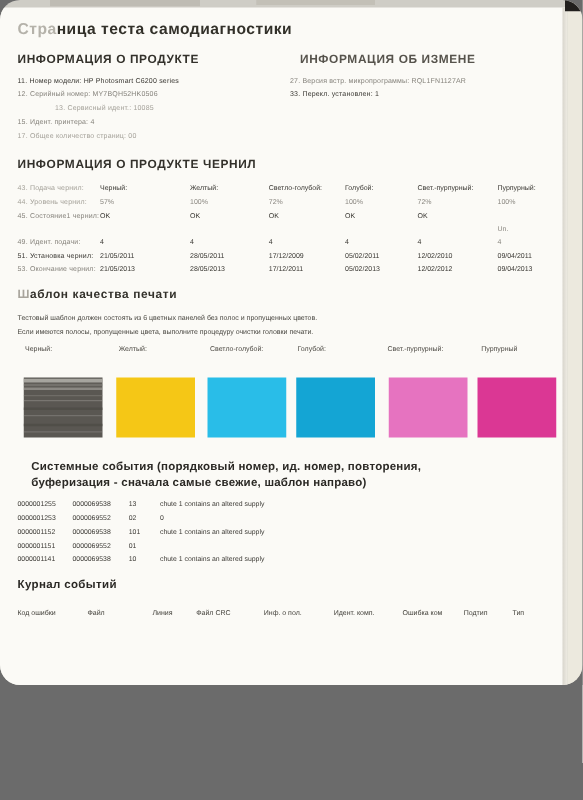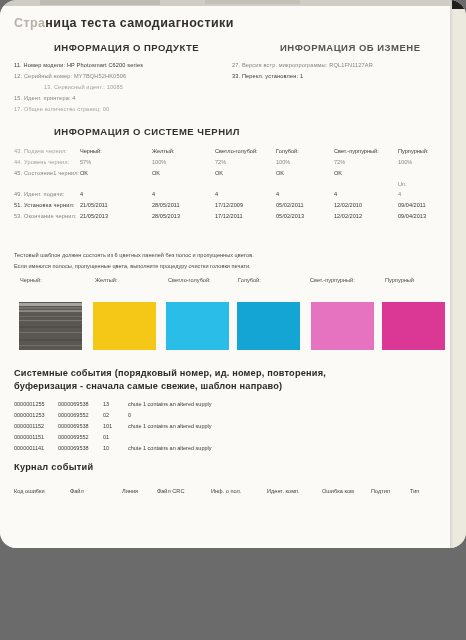--- a/index.html
+++ b/index.html
@@ -105,21 +105,20 @@
   }
   .title .faded-head {
     color: #b5b2aa;
   }
   .sec-head {
     position: absolute;
     font-size: 9.5px;
     font-weight: bold;
     letter-spacing: .5px;
     color: #33312b;
-    margin-left: 40px;
   }
   .sec-head.faded {
     color: #56534c;
   }
   .sec-head .fade2 {
     color: #a8a49c;
   }
   .line {
     position: absolute;
     font-size: 5.6px;
@@ -154,20 +153,21 @@
     color: #4d4a44;
     white-space: nowrap;
   }
   .ev-head {
     position: absolute;
     font-size: 9.2px;
     font-weight: bold;
     color: #2b2925;
     line-height: 13px;
     letter-spacing: .2px;
+    margin-left: 11px;
   }
   .ev-row {
     position: absolute;
     font-size: 5.5px;
     color: #3c3a35;
     white-space: nowrap;
     font-family: "Liberation Sans", sans-serif;
   }
   .jr-head {
     position: absolute;
@@ -233,21 +233,21 @@
     <div class="line" style="left:14px;top:56px;">11. Номер модели: HP Photosmart C6200 series</div>
     <div class="line dim" style="left:14px;top:67px;">12. Серийный номер: MY7BQH52HK0506</div>
     <div class="line dimmer" style="left:44px;top:78px;">13. Сервисный идент.: 10085</div>
     <div class="line dim" style="left:14px;top:89px;">15. Идент. принтера: 4</div>
     <div class="line dimmer" style="left:14px;top:100px;">17. Общее количество страниц: 00</div>
 
     <div class="sec-head faded" style="left:240px;top:36px;">ИНФОРМАЦИЯ ОБ ИЗМЕНЕ</div>
     <div class="line dim" style="left:232px;top:56px;">27. Версия встр. микропрограммы: RQL1FN1127AR</div>
     <div class="line" style="left:232px;top:67px;">33. Перекл. установлен: 1</div>
 
-    <div class="sec-head" style="left:14px;top:120px;">ИНФОРМАЦИЯ О СИСТЕМЕ ЧЕРНИЛ</div>
+    <div class="sec-head" style="left:14px;top:120px;">ИНФОРМАЦИЯ О ПРОДУКТЕ ЧЕРНИЛ</div>
 
     <div class="line dimmer" style="left:14px;top:142px;">43. Подача чернил:</div>
     <div class="line dimmer" style="left:14px;top:153px;">44. Уровень чернил:</div>
     <div class="line dim" style="left:14px;top:164px;">45. Состояние1 чернил:</div>
     <div class="line dim" style="left:14px;top:185px;">49. Идент. подачи:</div>
     <div class="line" style="left:14px;top:196px;">51. Установка чернил:</div>
     <div class="line dim" style="left:14px;top:207px;">53. Окончание чернил:</div>
 
     <div class="cell" style="left:80px;top:142px;">Черный:</div>
     <div class="cell dim" style="left:80px;top:153px;">57%</div>
@@ -284,20 +284,23 @@
     <div class="cell" style="left:334px;top:196px;">12/02/2010</div>
     <div class="cell" style="left:334px;top:207px;">12/02/2012</div>
 
     <div class="cell" style="left:398px;top:142px;">Пурпурный:</div>
     <div class="cell dim" style="left:398px;top:153px;">100%</div>
     <div class="cell dim" style="left:398px;top:175px;">Un.</div>
     <div class="cell dim" style="left:398px;top:185px;">4</div>
     <div class="cell" style="left:398px;top:196px;">09/04/2011</div>
     <div class="cell" style="left:398px;top:207px;">09/04/2013</div>
 
+    <div class="sec-head" style="left:14px;top:224px;">
+      <span class="fade2">Ш</span><span>аблон качества печати</span>
+    </div>
     <div class="body-text" style="left:14px;top:246px;">Тестовый шаблон должен состоять из 6 цветных панелей без полос и пропущенных цветов.</div>
     <div class="body-text" style="left:14px;top:257px;">Если имеются полосы, пропущенные цвета, выполните процедуру очистки головки печати.</div>
 
     <div class="swatch-label" style="left:20px;top:271px;">Черный:</div>
     <div class="swatch-label" style="left:95px;top:271px;">Желтый:</div>
     <div class="swatch-label" style="left:168px;top:271px;">Светло-голубой:</div>
     <div class="swatch-label" style="left:238px;top:271px;">Голубой:</div>
     <div class="swatch-label" style="left:310px;top:271px;">Свет.-пурпурный:</div>
     <div class="swatch-label" style="left:385px;top:271px;">Пурпурный</div>
 

